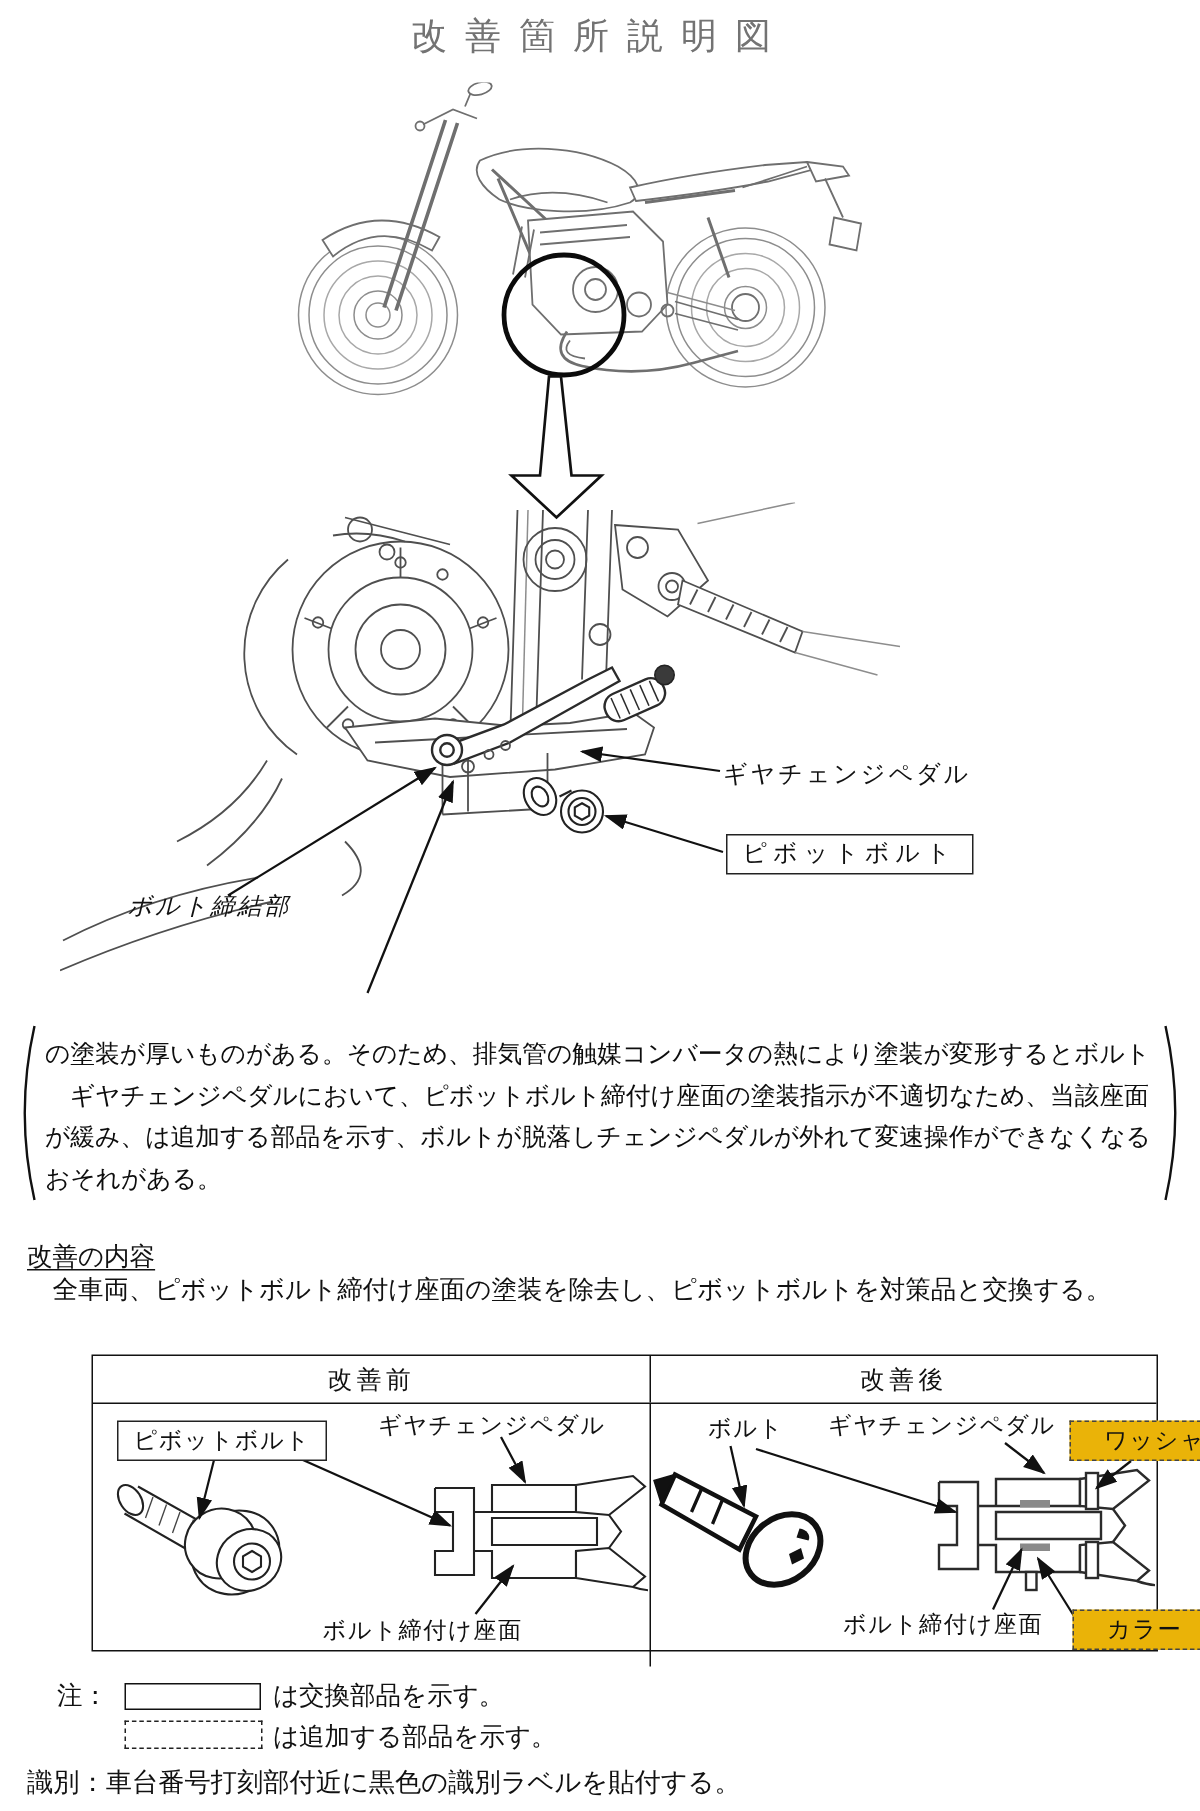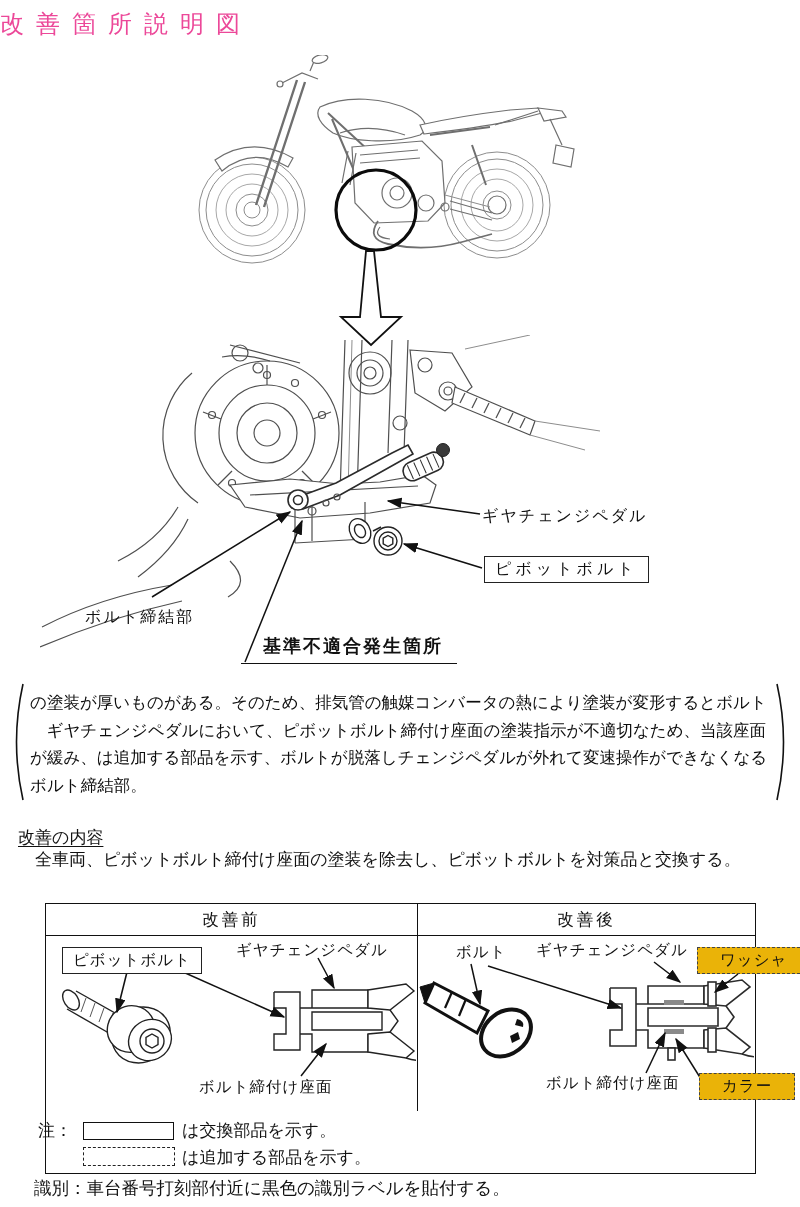--- a/index.html
+++ b/index.html
@@ -1,29 +1,29 @@
 <!DOCTYPE html>
 <html><head>
 <meta charset="utf-8">
 <style>
   * { margin:0; padding:0; box-sizing:border-box; }
   html,body { background:#fff; }
   body { font-family:"Liberation Serif","DejaVu Serif",serif; color:#111; }
   .sheet { position:relative; width:800px; height:1207px; background:#ffffff; overflow:hidden; }
   .abs { position:absolute; }
-  .page-title { top:8px; left:0; width:100%; font-size:24px; letter-spacing:12px; color:#ec4899; }
+  .page-title { top:8px; left:0; width:100%; text-align:center; font-size:24px; letter-spacing:12px; color:#737373; }
   .fig-label { font-size:16px; letter-spacing:2px; white-space:nowrap; color:#111; }
   .boxed { border:1.4px solid #222; padding:2px 10px; letter-spacing:4px; background:#fff; }
   .dashed-box { border:1.4px dashed #444; padding:2px 22px; background:#eab308; font-size:15px; white-space:nowrap; }
   .defect-label { font-size:18px; font-weight:bold; letter-spacing:2px; border-bottom:1.8px solid #111; padding:0 14px 5px 22px; white-space:nowrap; }
   .para-wrap { left:8px; top:682px; width:784px; height:120px; }
   .para-text { position:absolute; left:22px; top:7px; width:744px; font-size:16.5px; line-height:27.5px; color:#0d0d0d; }
   .section-heading { font-size:17px; text-decoration:underline; text-underline-offset:3px; }
   .section-body { font-size:17px; }
-  .cmp-table { left:45px; top:903px; width:711px; height:271px; border:1.6px solid #111; }
+  .cmp-table { left:61px; top:903px; width:711px; height:198px; border:1.6px solid #111; }
   .cmp-header { position:absolute; left:0; top:0; width:100%; height:32px; border-bottom:1.6px solid #111; display:flex; }
   .cmp-header .hcell { display:flex; align-items:center; justify-content:center; font-size:16.5px; letter-spacing:3px; }
   .hcell.left { width:372px; border-right:1.6px solid #111; }
   .hcell.right { flex:1; }
   .cmp-body { position:absolute; left:0; top:32px; width:100%; height:175px; display:flex; }
   .bcell { position:relative; height:100%; }
   .bcell.left { width:372px; border-right:1.6px solid #111; }
   .bcell.right { flex:1; }
   .cell-label { position:absolute; font-size:15.5px; letter-spacing:1px; white-space:nowrap; color:#111; }
   .note-line { font-size:17px; white-space:nowrap; }
@@ -179,35 +179,34 @@
     <path class="part" d="M 348,200.5 L 352.8,203.2 L 352.8,208.8 L 348,211.5 L 343.2,208.8 L 343.2,203.2 Z"></path>
 
     <line class="arrow-ln" x1="440" y1="179" x2="348" y2="166" marker-end="url(#ahD)"></line>
     <line class="arrow-ln" x1="442" y1="233" x2="364" y2="209" marker-end="url(#ahD)"></line>
     <line class="arrow-ln" x1="112" y1="262" x2="250" y2="177" marker-end="url(#ahD)"></line>
     <line class="arrow-ln" x1="205" y1="327" x2="262" y2="186" marker-end="url(#ahD)"></line>
   </svg>
 
   <div class="abs fig-label" style="left:482px; top:506px;">ギヤチェンジペダル</div>
   <div class="abs fig-label boxed" style="left:484px; top:556px;">ピボットボルト</div>
-  <div class="abs fig-label" style="left:85px; top:607px;">ボルト締結部</div>
-  <div class="abs defect-label" style="left:241px; top:634px;">基準不適合発生箇所</div>
+  <div class="abs fig-label" style="left:85px; top:594px;font-style:italic;">ボルト締結部</div>
 
   <div class="abs para-wrap">
     <svg class="abs" style="left:0; top:0;" width="18" height="120" viewBox="0 0 18 120">
       <path d="M 15,2 Q 2,60 15,118" fill="none" stroke="#111" stroke-width="1.6"></path>
     </svg>
     <svg class="abs" style="right:0; top:0;" width="18" height="120" viewBox="0 0 18 120">
       <path d="M 3,2 Q 16,60 3,118" fill="none" stroke="#111" stroke-width="1.6"></path>
     </svg>
     <div class="para-text">
       <div>の塗装が厚いものがある。そのため、排気管の触媒コンバータの熱により塗装が変形するとボルト</div>
       <div>　ギヤチェンジペダルにおいて、ピボットボルト締付け座面の塗装指示が不適切なため、当該座面</div>
       <div>が緩み、は追加する部品を示す、ボルトが脱落しチェンジペダルが外れて変速操作ができなくなる</div>
-      <div>ボルト締結部。</div>
+      <div>おそれがある。</div>
     </div>
   </div>
 
   <div class="abs section-heading" style="left:18px; top:826px;">改善の内容</div>
   <div class="abs section-body" style="left:18px; top:848px;">　全車両、ピボットボルト締付け座面の塗装を除去し、ピボットボルトを対策品と交換する。</div>
 
   <div class="abs cmp-table">
     <div class="cmp-header">
       <div class="hcell left">改善前</div>
       <div class="hcell right">改善後</div>
@@ -300,15 +299,15 @@
       </div>
 
     </div>
   </div>
 
   <div class="abs note-line" style="left:38px; top:1119px;">注：</div>
   <div class="abs legend-solid" style="left:83px; top:1122px; width:91px; height:18px;"></div>
   <div class="abs note-line" style="left:182px; top:1119px;">は交換部品を示す。</div>
   <div class="abs legend-dashed" style="left:83px; top:1147px; width:92px; height:19px;"></div>
   <div class="abs note-line" style="left:182px; top:1146px;">は追加する部品を示す。</div>
-  <div class="abs note-line" style="left:18px; top:1176px; font-size:17.5px;margin-left:16px;">識別：車台番号打刻部付近に黒色の識別ラベルを貼付する。</div>
+  <div class="abs note-line" style="left:18px; top:1176px; font-size:17.5px;">識別：車台番号打刻部付近に黒色の識別ラベルを貼付する。</div>
 
 </div>
 
 </body></html>

